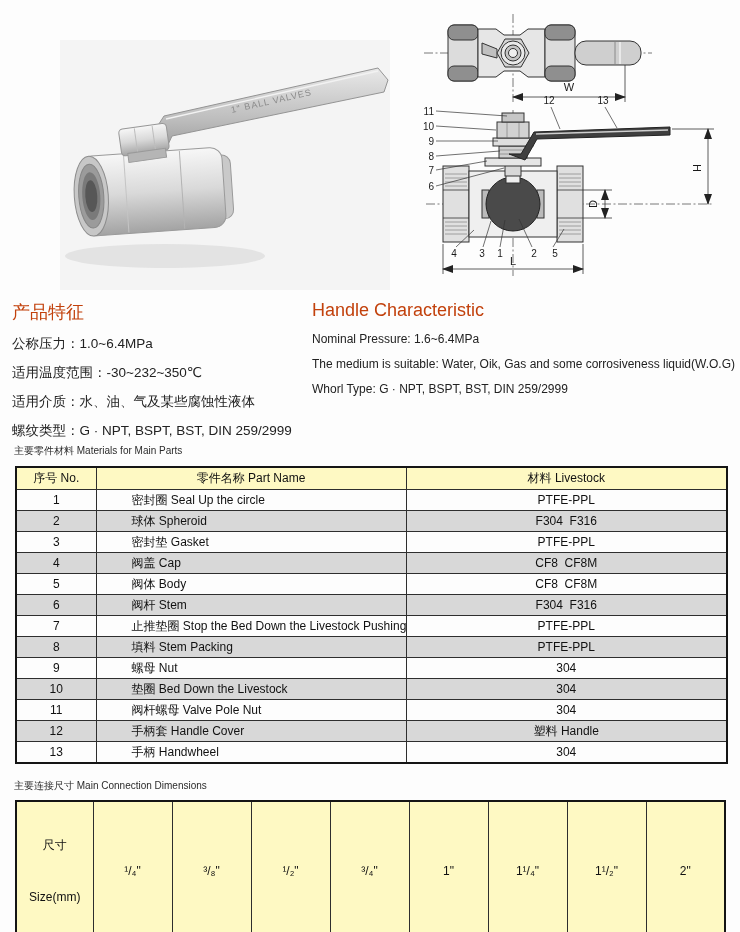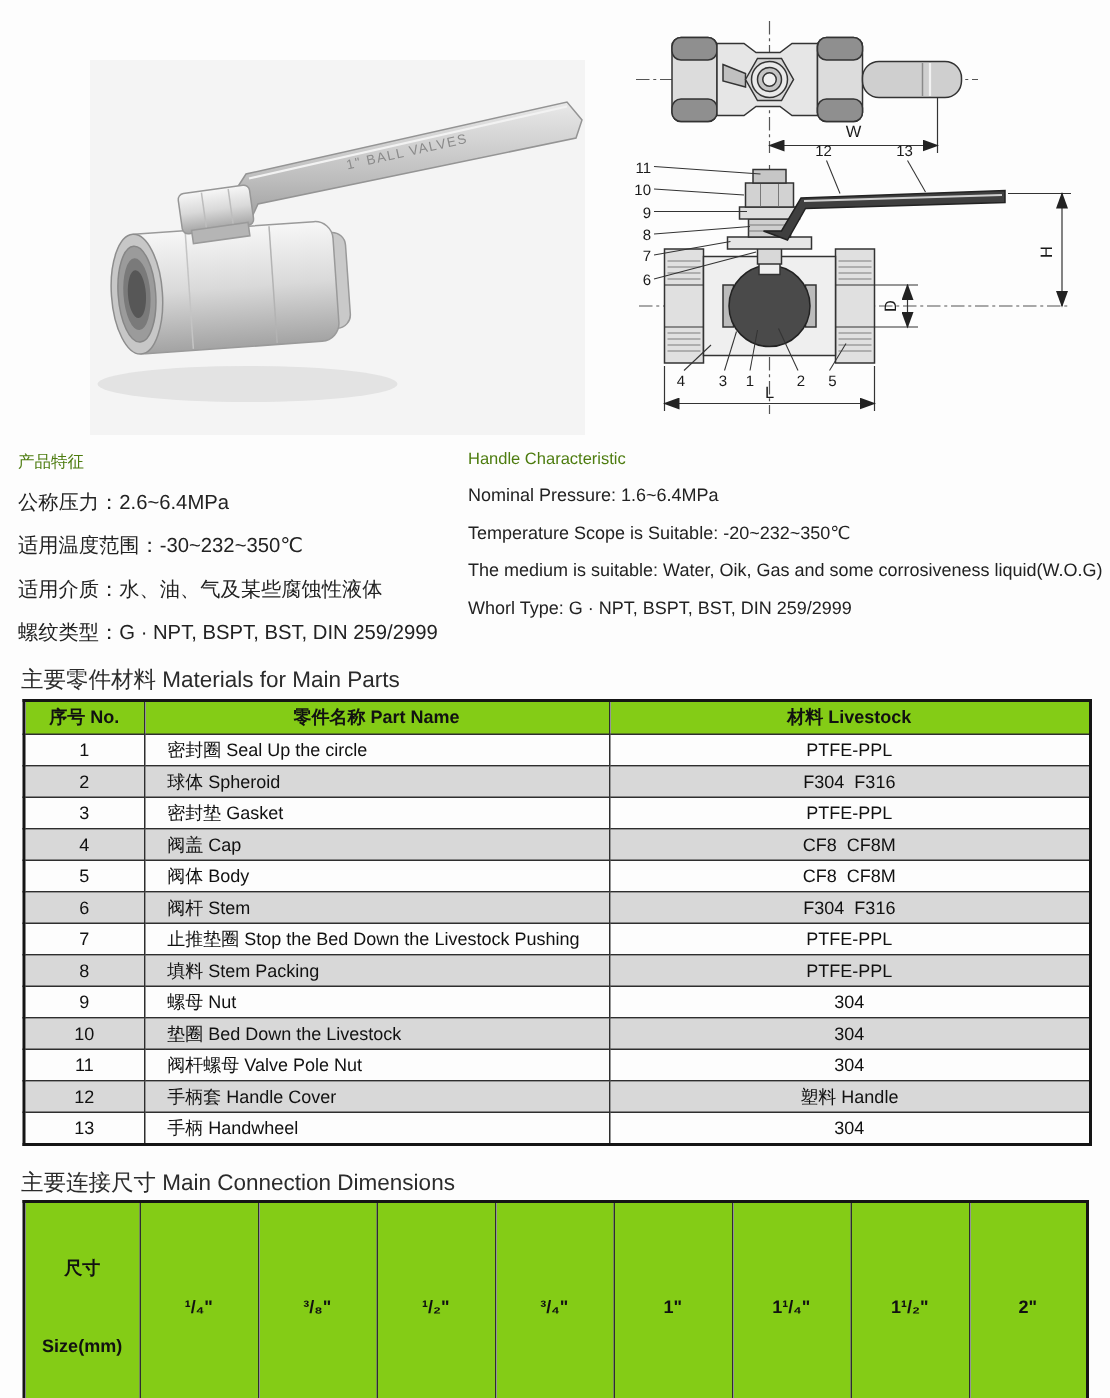--- a/index.html
+++ b/index.html
@@ -2,35 +2,35 @@
 <html><head>
 <meta charset="utf-8">
 <style>
   html,body{margin:0;padding:0;background:#ffffff;}
   .page{
     position:relative;width:740px;height:932px;background:#fdfdfd;overflow:hidden;
     font-family:"Liberation Sans","DejaVu Sans",sans-serif;color:#1c1c1c;
   }
   .abs{position:absolute;}
   
-  .feat-title{font-size:11px;color:#4d7c0f;}
+  .feat-title{font-size:18px;color:#c2410c;}
   .feat-line{font-size:13px;color:#222;white-space:nowrap;}
   .feat-cn .feat-line{font-size:13.5px;}
   .feat-en .feat-line{font-size:12px;}
   .feat-block div{margin-bottom:11px;}
   
-  .sec-title{font-size:15px;color:#2b2b2b;}
+  .sec-title{font-size:10px;color:#2b2b2b;}
   
   table{border-collapse:collapse;table-layout:fixed;width:711px;font-size:12px;color:#111;}
   table,th,td{border:1px solid #2e2e2e;}
   table{border:2px solid #151515;}
-  th{background:#84cc16;font-weight:bold;}
+  th{background:#fef9c3;font-weight:normal;}
   td,th{height:20px;padding:0;text-align:center;overflow:hidden;white-space:pre;}
   .mat-table th{height:21px;}
-  .mat-table td.part-name{text-align:left;padding-left:15px;}
+  .mat-table td.part-name{text-align:left;padding-left:35px;}
   .mat-table col.c1{width:80px;} .mat-table col.c2{width:310px;} .mat-table col.c3{width:321px;}
   tr.alt td{background:#d8d8d8;}
   .dim-table th{height:41px;line-height:1.45;}
   .dim-table col.c0{width:77px;}
   .corner div{font-size:12px;}
   
   .cl{stroke:#555;stroke-width:.8;fill:none;stroke-dasharray:9 2.5 2 2.5;}
   .thin{stroke:#666;stroke-width:.55;}
   .dim{stroke:#333;stroke-width:.8;fill:none;}
   .ldr{stroke:#333;stroke-width:.7;fill:none;}
@@ -220,30 +220,29 @@
 
         <line class="dim" x1="260" y1="121" x2="302" y2="121"></line>
         <line class="dim" x1="296" y1="121" x2="296" y2="196" marker-start="url(#arr)" marker-end="url(#arr)"></line>
         <text class="dlab" x="289" y="160" text-anchor="middle" transform="rotate(-90 289 160)">H</text>
       </g>
     </svg>
   </div>
 
   <div class="abs feat-block feat-cn" style="left:12px;top:300px;width:300px">
     <div class="feat-title">产品特征</div>
-    <div class="feat-line">公称压力：2.6~6.4MPa</div>
+    <div class="feat-line">公称压力：1.0~6.4MPa</div>
     <div class="feat-line">适用温度范围：-30~232~350℃</div>
     <div class="feat-line">适用介质：水、油、气及某些腐蚀性液体</div>
     <div class="feat-line">螺纹类型：G · NPT, BSPT, BST, DIN 259/2999</div>
   </div>
 
   <div class="abs feat-block feat-en" style="left:312px;top:300px;width:428px">
     <div class="feat-title">Handle Characteristic</div>
     <div class="feat-line">Nominal Pressure: 1.6~6.4MPa</div>
-    <div class="feat-line">Temperature Scope is Suitable: -20~232~350℃</div>
     <div class="feat-line">The medium is suitable: Water, Oik, Gas and some corrosiveness liquid(W.O.G)</div>
     <div class="feat-line">Whorl Type: G · NPT, BSPT, BST, DIN 259/2999</div>
   </div>
 
   <div class="abs sec-title" style="left:14px;top:444px">主要零件材料 Materials for Main Parts</div>
   <table class="abs mat-table" style="left:15px;top:466px">
     <colgroup>
         <col class="c1">
         <col class="c2">
         <col class="c3">

